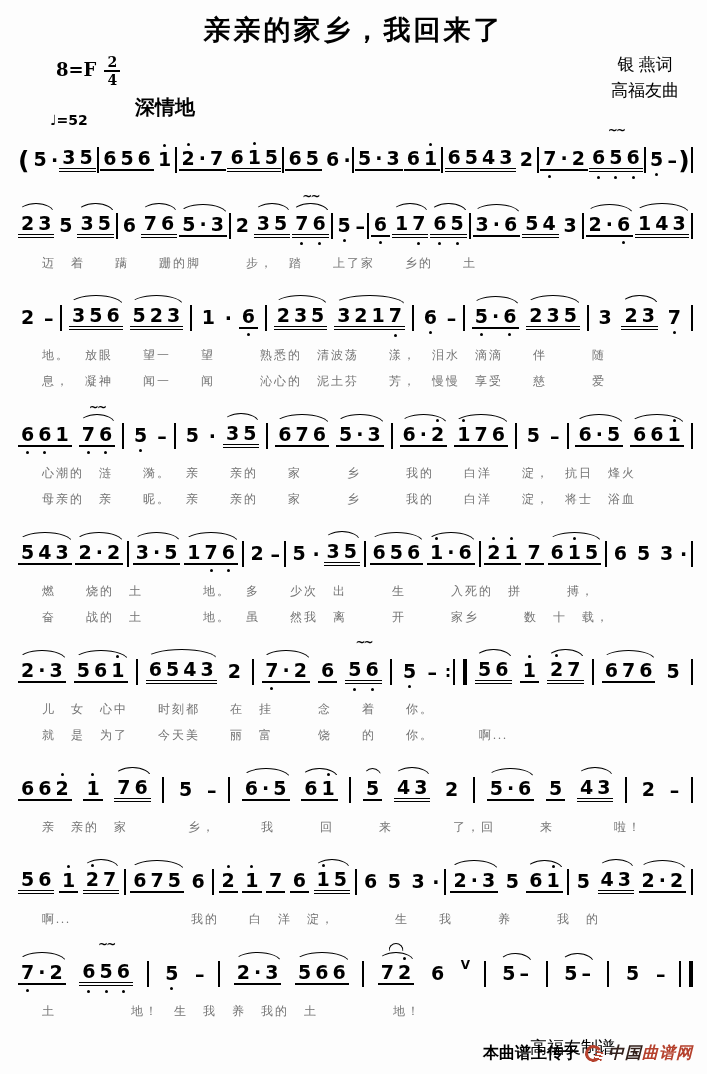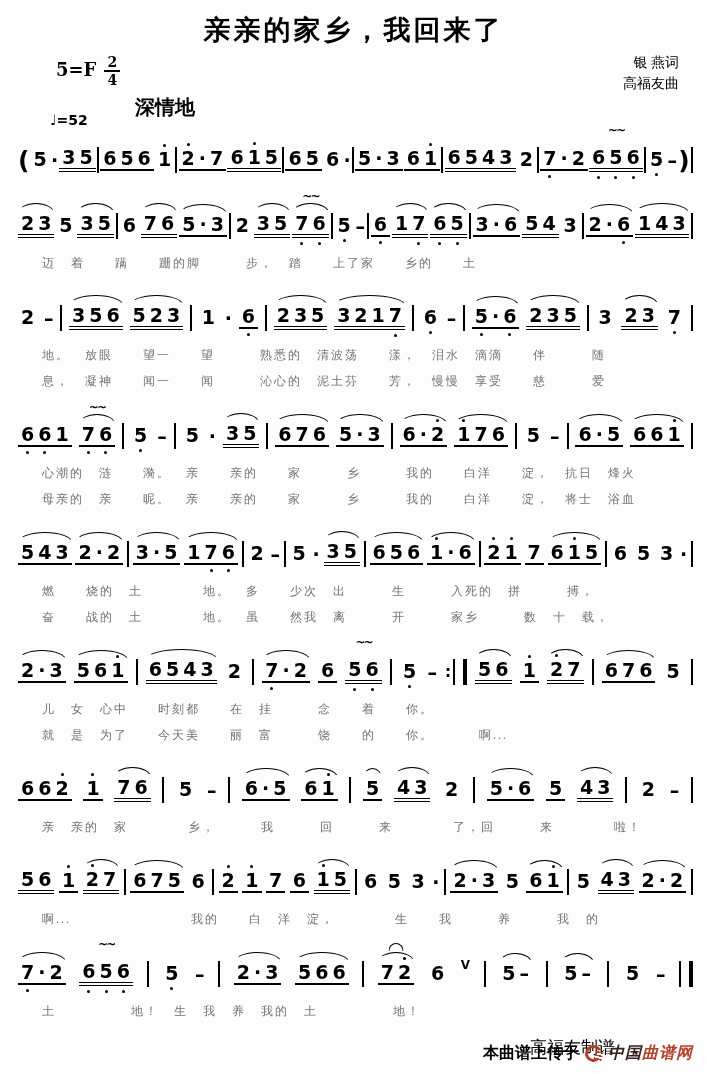--- a/index.html
+++ b/index.html
@@ -9,21 +9,21 @@
   .title{margin:12px 0 0;text-align:center;font-size:27px;font-weight:bold;letter-spacing:3px;}
   .meta{position:relative;height:82px;}
   .keysig{position:absolute;left:56px;top:6px;font-size:18px;font-weight:bold;
           font-family:"DejaVu Serif",serif;}
   .frac{display:inline-block;vertical-align:middle;margin-left:8px;text-align:center;line-height:1;}
   .frac .num{display:block;font-size:14px;font-weight:bold;border-bottom:2px solid #000;padding:1px 3px;}
   .frac .den{display:block;font-size:14px;font-weight:bold;padding-top:1px;}
   .tempo{position:absolute;left:50px;top:64px;font-size:14px;font-weight:bold;
          font-family:"DejaVu Sans",sans-serif;}
   .expression{position:absolute;left:135px;top:46px;font-size:20px;font-weight:bold;}
-  .credits{position:absolute;right:28px;top:4px;text-align:right;font-size:14px;line-height:1.5;}
+  .credits{position:absolute;right:28px;top:4px;text-align:center;font-size:17px;line-height:1.5;}
   
   #score{padding:0 14px 0 18px;}
   .system{margin-bottom:12px;}
   .notes-line{display:flex;align-items:center;justify-content:space-between;
               padding:17px 0 11px;white-space:nowrap;
               font-family:"DejaVu Sans",sans-serif;font-weight:bold;font-size:19px;line-height:1;}
   .grp{position:relative;display:inline-block;padding:0 1px 1px;}
   .u1{border-bottom:2px solid #000;}
   .u2{border-bottom:4px double #000;}
   .n{position:relative;display:inline-block;padding:0 2px;}
@@ -67,21 +67,21 @@
   .site-qp{color:#b5412d;}
 </style>
 </head>
 <body>
 
 <div id="page">
   <h1 class="title">亲亲的家乡，我回来了</h1>
 
   <div class="meta">
     <div class="keysig">
-      <span>5=F</span><span class="frac"><span class="num">2</span><span class="den">4</span></span>
+      <span>8=F</span><span class="frac"><span class="num">2</span><span class="den">4</span></span>
     </div>
     <div class="tempo">♩=52</div>
     <div class="expression">深情地</div>
     <div class="credits">
       <div>银  燕词</div>
       <div>高福友曲</div>
     </div>
   </div>
 
   <div id="score">

